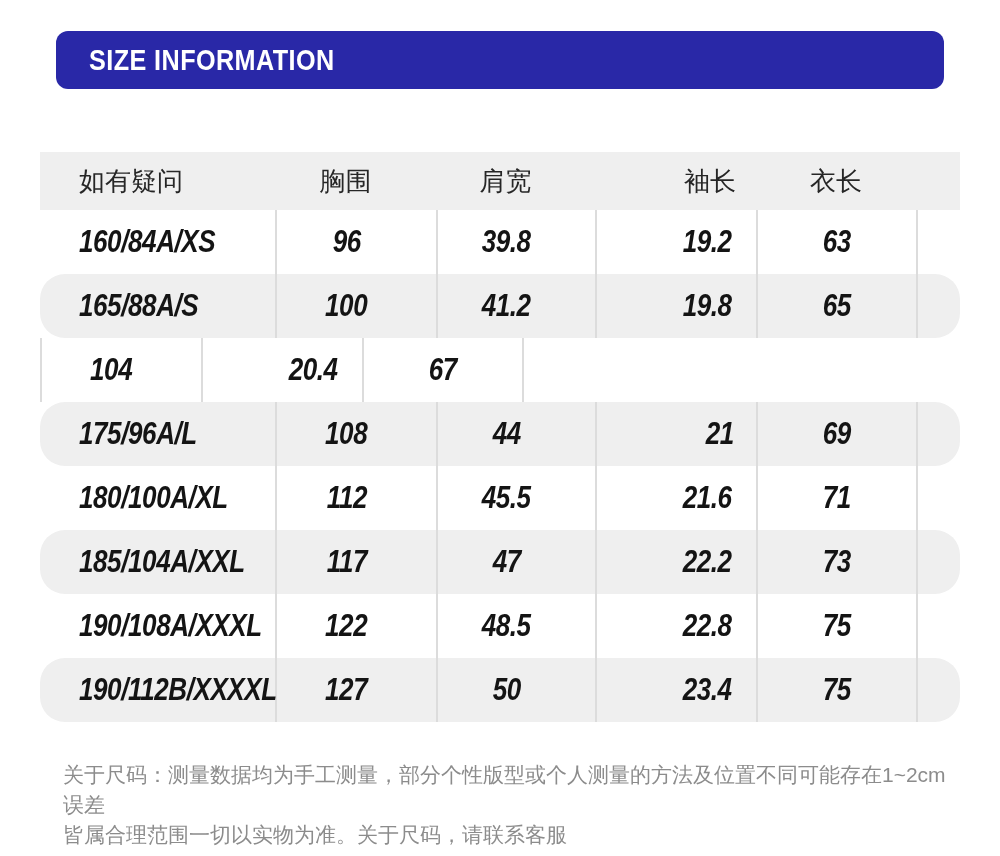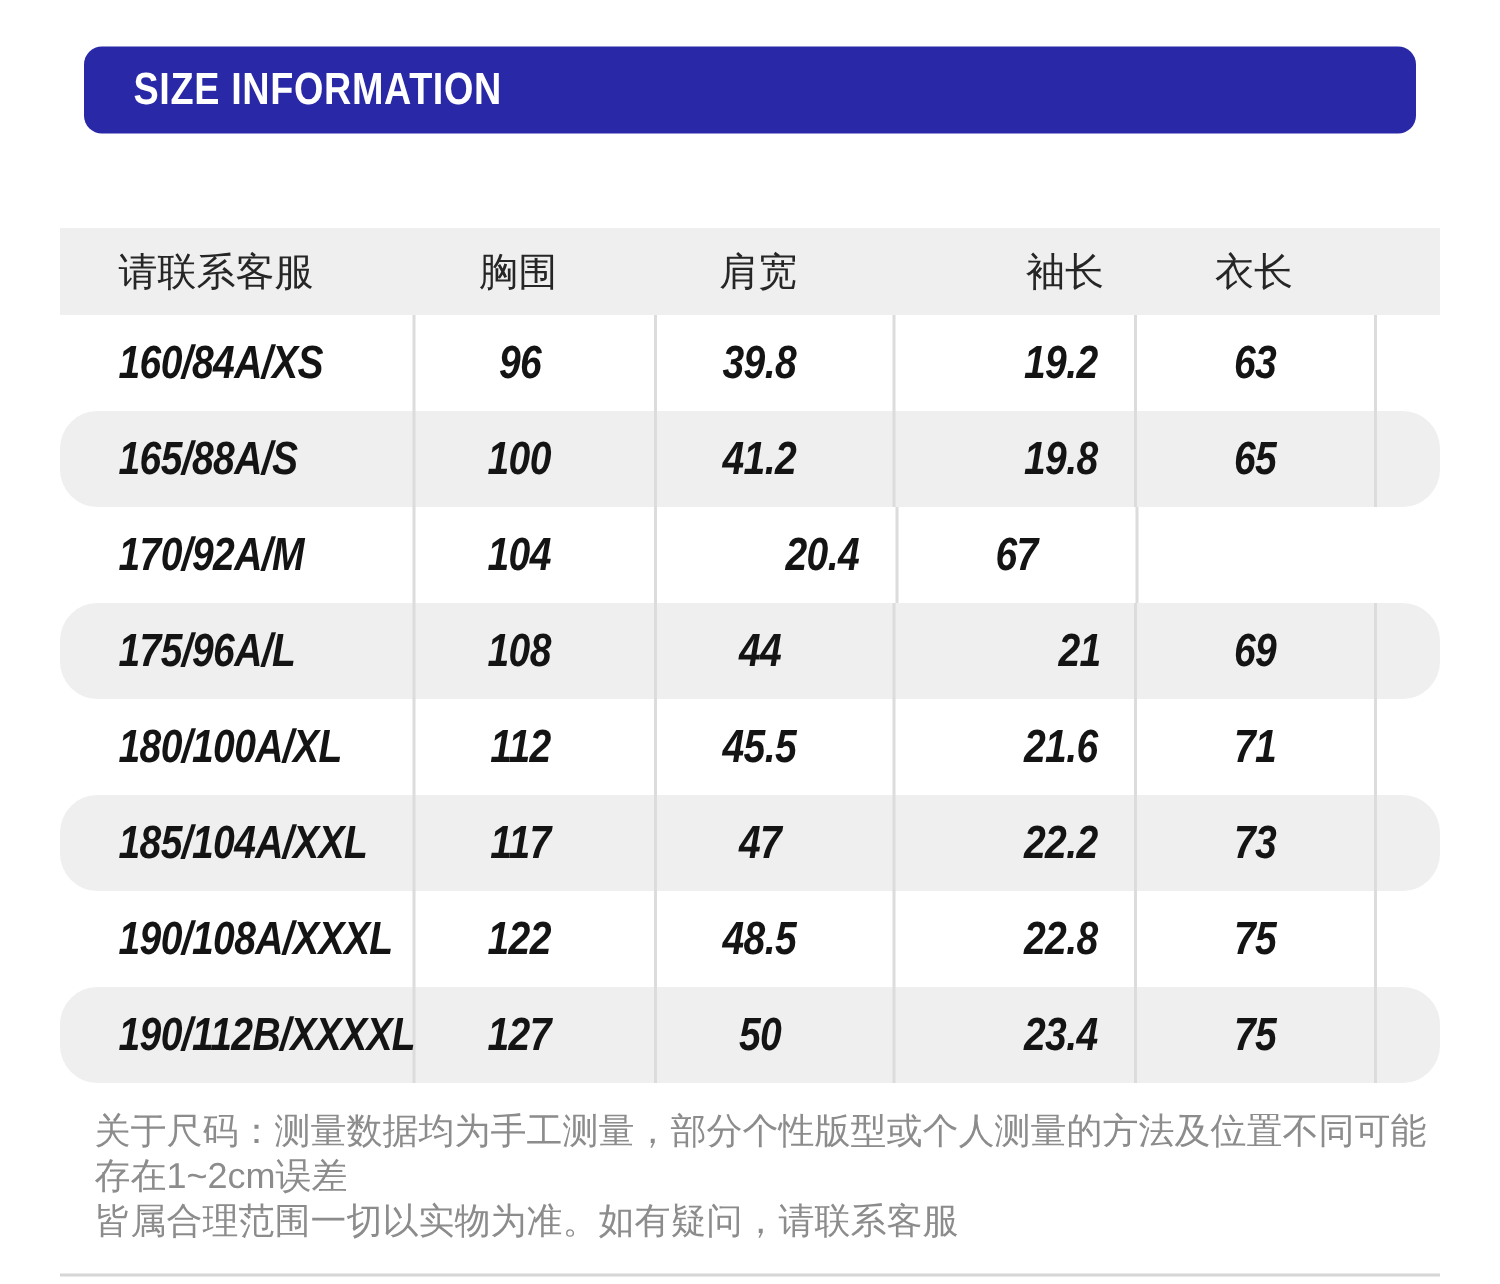--- a/index.html
+++ b/index.html
@@ -45,39 +45,39 @@
   .hcell-text{
     font-size:26px;color:var(--text-header);font-weight:normal;white-space:nowrap;
   }
   .val{
     font-size:31px;font-weight:bold;color:var(--text-dark);
     letter-spacing:-0.5px;white-space:nowrap;display:inline-block;
     transform:scaleX(0.84);transform-origin:center center;
   }
   .c0 .val{transform-origin:left center;}
   .footnote{
-    margin:18px 40px 0;padding-left:23px;
-    font-size:24px;line-height:30px;color:var(--note-text);
+    margin:38px 40px 0;padding-left:23px;
+    font-size:21px;line-height:30px;color:var(--note-text);
   }
   .bottom-divider{
     margin:19px 40px 0;height:2px;background:var(--hairline);
   }
 </style>
 </head>
 <body>
 
 <div class="banner">
   <span class="banner-title">SIZE INFORMATION</span>
 </div>
 
 <div class="size-table">
 
   <div class="trow header">
     <div class="cell c0">
-        <span class="hcell-text">请联系客服</span>
+        <span class="hcell-text">如有疑问</span>
       </div>
     <div class="cell c1">
         <span class="hcell-text">胸围</span>
       </div>
     <div class="cell c2">
         <span class="hcell-text">肩宽</span>
       </div>
     <div class="cell c3">
         <span class="hcell-text">袖长</span>
       </div>
@@ -119,23 +119,20 @@
     <div class="cell c3">
         <span class="val">19.8</span>
       </div>
     <div class="cell c4">
         <span class="val">65</span>
       </div>
     <div class="cell c5"></div>
   </div>
 
   <div class="trow body">
-    <div class="cell c0">
-        <span class="val">170/92A/M</span>
-      </div>
     <div class="cell c1">
         <span class="val">104</span>
       </div>
     <div class="cell c3">
         <span class="val">20.4</span>
       </div>
     <div class="cell c4">
         <span class="val">67</span>
       </div>
     <div class="cell c5"></div>
@@ -233,16 +230,16 @@
     <div class="cell c4">
         <span class="val">75</span>
       </div>
     <div class="cell c5"></div>
   </div>
 
 </div>
 
 <div class="footnote">
   <div>关于尺码：测量数据均为手工测量，部分个性版型或个人测量的方法及位置不同可能存在1~2cm误差</div>
-  <div>皆属合理范围一切以实物为准。如有疑问，请联系客服</div>
+  <div>皆属合理范围一切以实物为准。关于尺码，请联系客服</div>
 </div>
 
 <div class="bottom-divider"></div>
 
 </body></html>

